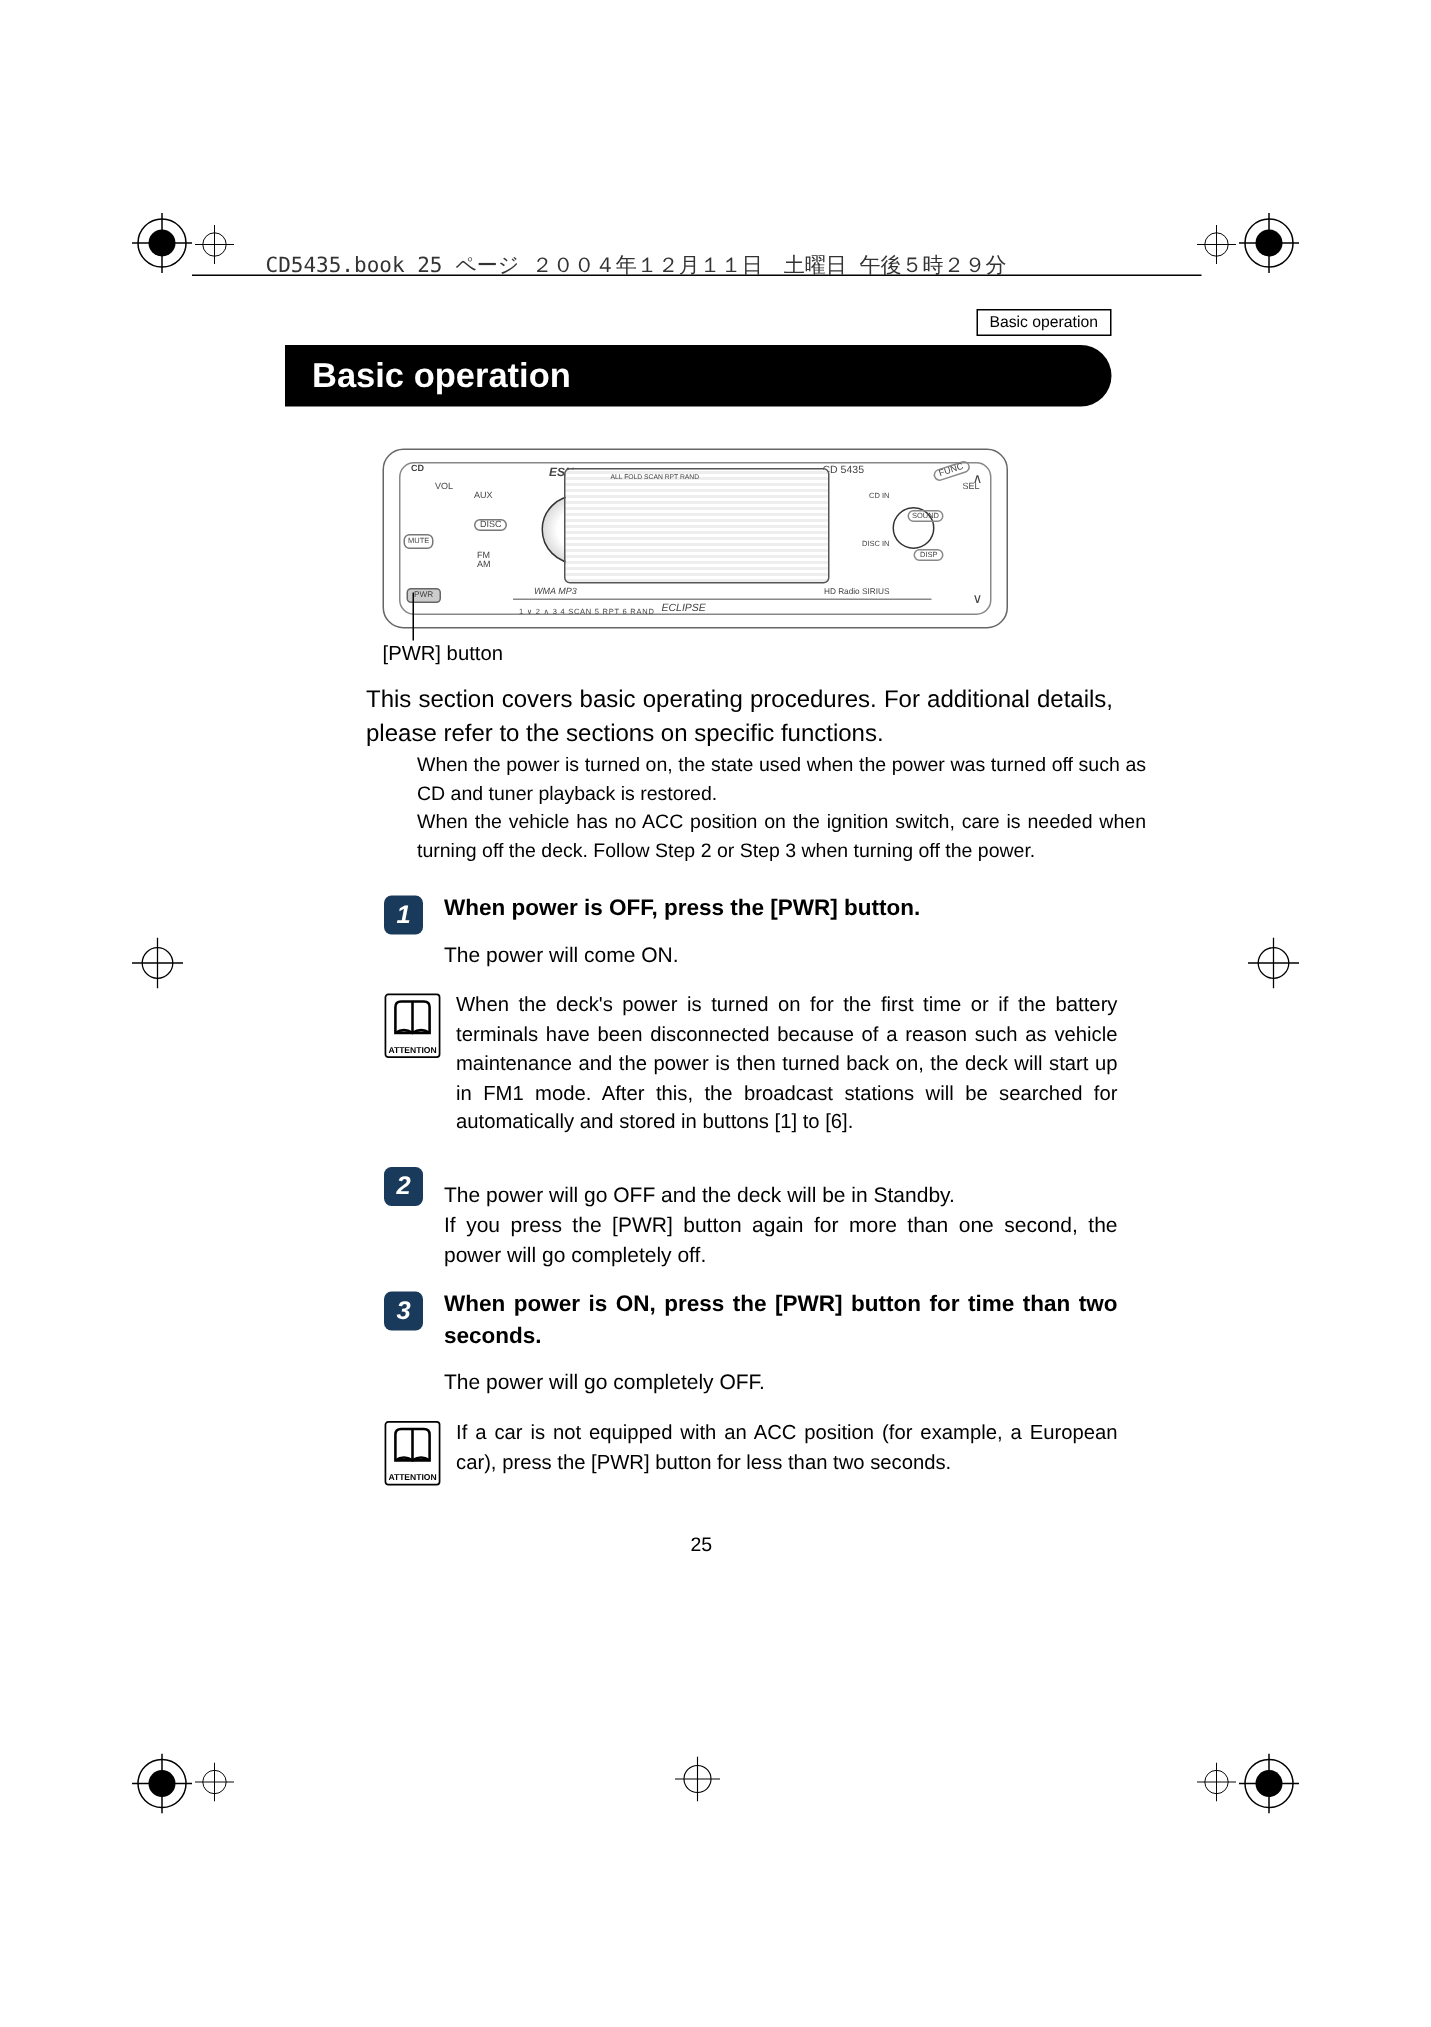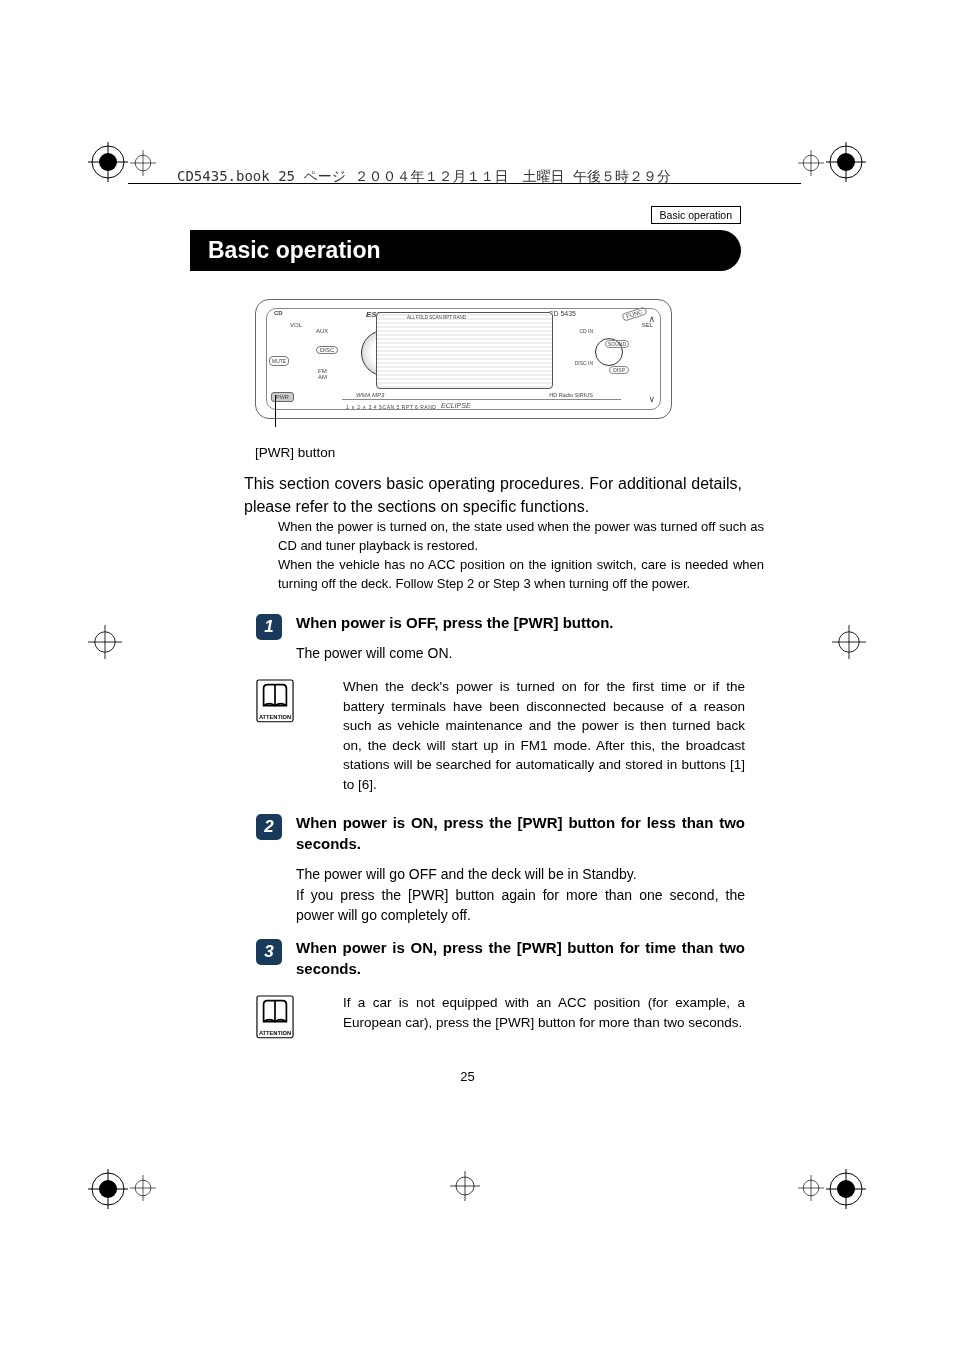--- a/index.html
+++ b/index.html
@@ -99,21 +99,21 @@
   .pwr-pointer {
     position: absolute;
     left: 78px;
     top: 415px;
     width: 1px;
     height: 18px;
     background: #000;
   }
   .pwr-label {
     margin-left: 65px;
-    margin-top: 26px;
+    margin-top: 9px;
     font-size: 13.5px;
   }
   .intro {
     margin-left: 54px;
     margin-top: 12px;
     font-size: 16px;
     line-height: 1.45;
     text-align: justify;
     width: 498px;
   }
@@ -174,21 +174,20 @@
     font-size: 14px;
     line-height: 1.45;
     margin-top: 10px;
     text-align: justify;
   }
   .note {
     display: flex;
     margin-left: 66px;
     margin-top: 14px;
     align-items: flex-start;
-    gap: 39px;
   }
   .note-icon {
     flex: 0 0 38px;
     margin-right: 10px;
     margin-top: 2px;
   }
   .note-icon svg { width: 38px; }
   .note-text {
     flex: 1;
     font-size: 13.5px;
@@ -354,43 +353,43 @@
         <path d="M8 28 Q14 24 20 28 Q26 24 32 28" fill="none" stroke="#000" stroke-width="1.8"></path>
         <text x="20" y="42" font-size="6" text-anchor="middle" font-family="Arial" font-weight="bold">ATTENTION</text>
       </svg>
     </div>
     <div class="note-text">When the deck's power is turned on for the first time or if the battery terminals have been disconnected because of a reason such as vehicle maintenance and the power is then turned back on, the deck will start up in FM1 mode. After this, the broadcast stations will be searched for automatically and stored in buttons [1] to [6].</div>
   </div>
 
   <div class="step">
     <div class="step-num">2</div>
     <div class="step-body">
-      <div class="step-title">When power is ON, press the [PWR] button for less than two seconds.</div>
       <div class="step-text" style="white-space:pre-line">The power will go OFF and the deck will be in Standby.
 If you press the [PWR] button again for more than one second, the power will go completely off.</div>
     </div>
   </div>
 
   <div class="step" style="margin-top:12px">
     <div class="step-num">3</div>
     <div class="step-body">
       <div class="step-title">When power is ON, press the [PWR] button for time than two seconds.</div>
+      <div class="step-text">The power will go completely OFF.</div>
     </div>
   </div>
 
   <div class="note">
     <div class="note-icon">
       <svg viewBox="0 0 40 46">
         <rect x="1" y="1" width="38" height="44" rx="2" fill="none" stroke="#000" stroke-width="1.2"></rect>
         <path d="M8 10 Q8 6 12 6 L28 6 Q32 6 32 10 L32 28 L8 28 Z" fill="none" stroke="#000" stroke-width="1.8"></path>
         <line x1="20" y1="6" x2="20" y2="28" stroke="#000" stroke-width="1.8"></line>
         <path d="M8 28 Q14 24 20 28 Q26 24 32 28" fill="none" stroke="#000" stroke-width="1.8"></path>
         <text x="20" y="42" font-size="6" text-anchor="middle" font-family="Arial" font-weight="bold">ATTENTION</text>
       </svg>
     </div>
-    <div class="note-text">If a car is not equipped with an ACC position (for example, a European car), press the [PWR] button for more than two seconds.</div>
+    <div class="note-text">If a car is not equipped with an ACC position (for example, a European car), press the [PWR] button for less than two seconds.</div>
   </div>
 
   <div class="page-num">25</div>
 
 </div>
 
 <div class="pwr-pointer" style="left:275px;top:395px;height:32px"></div>
 
 </body></html>

